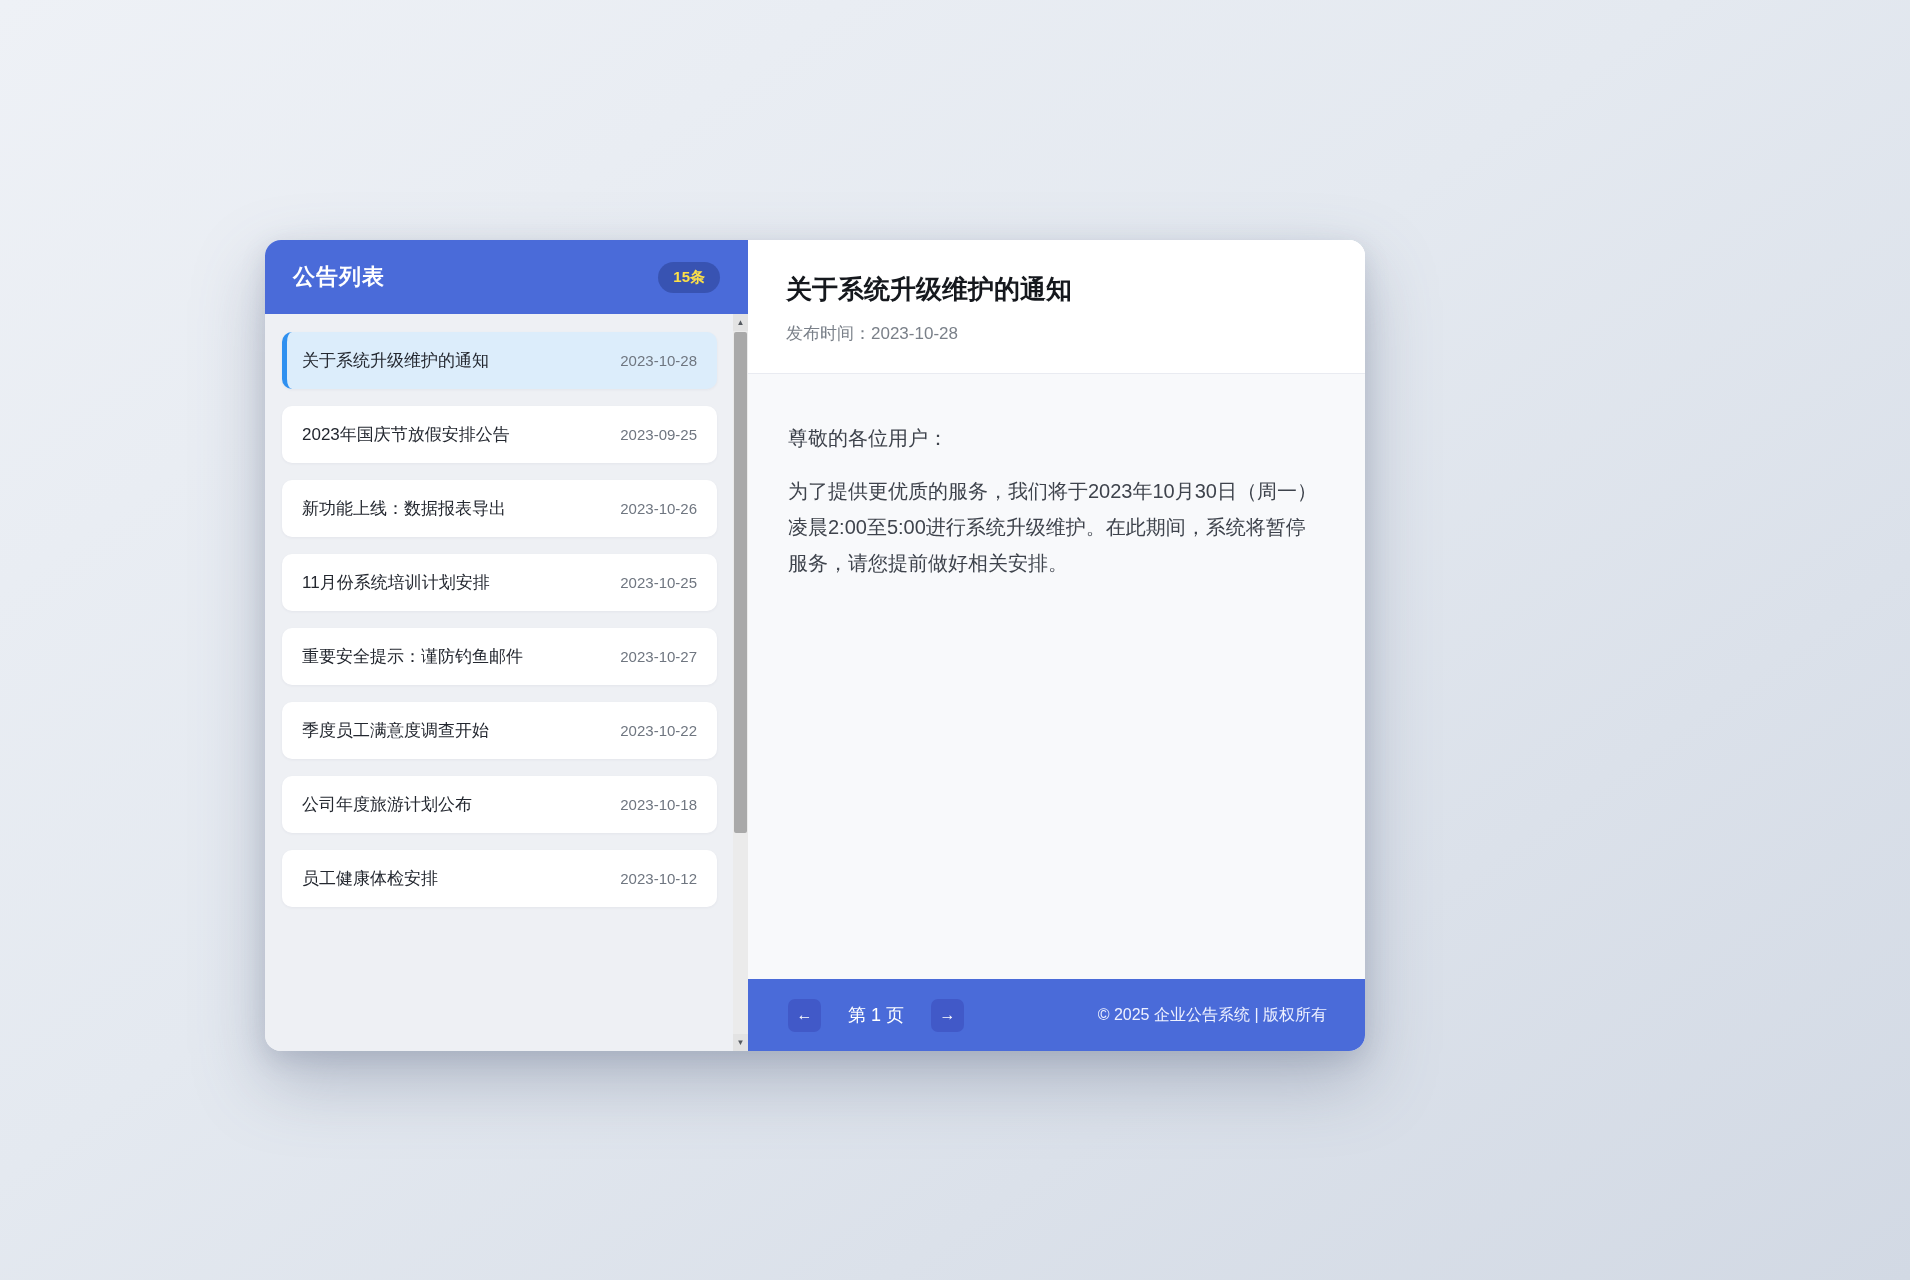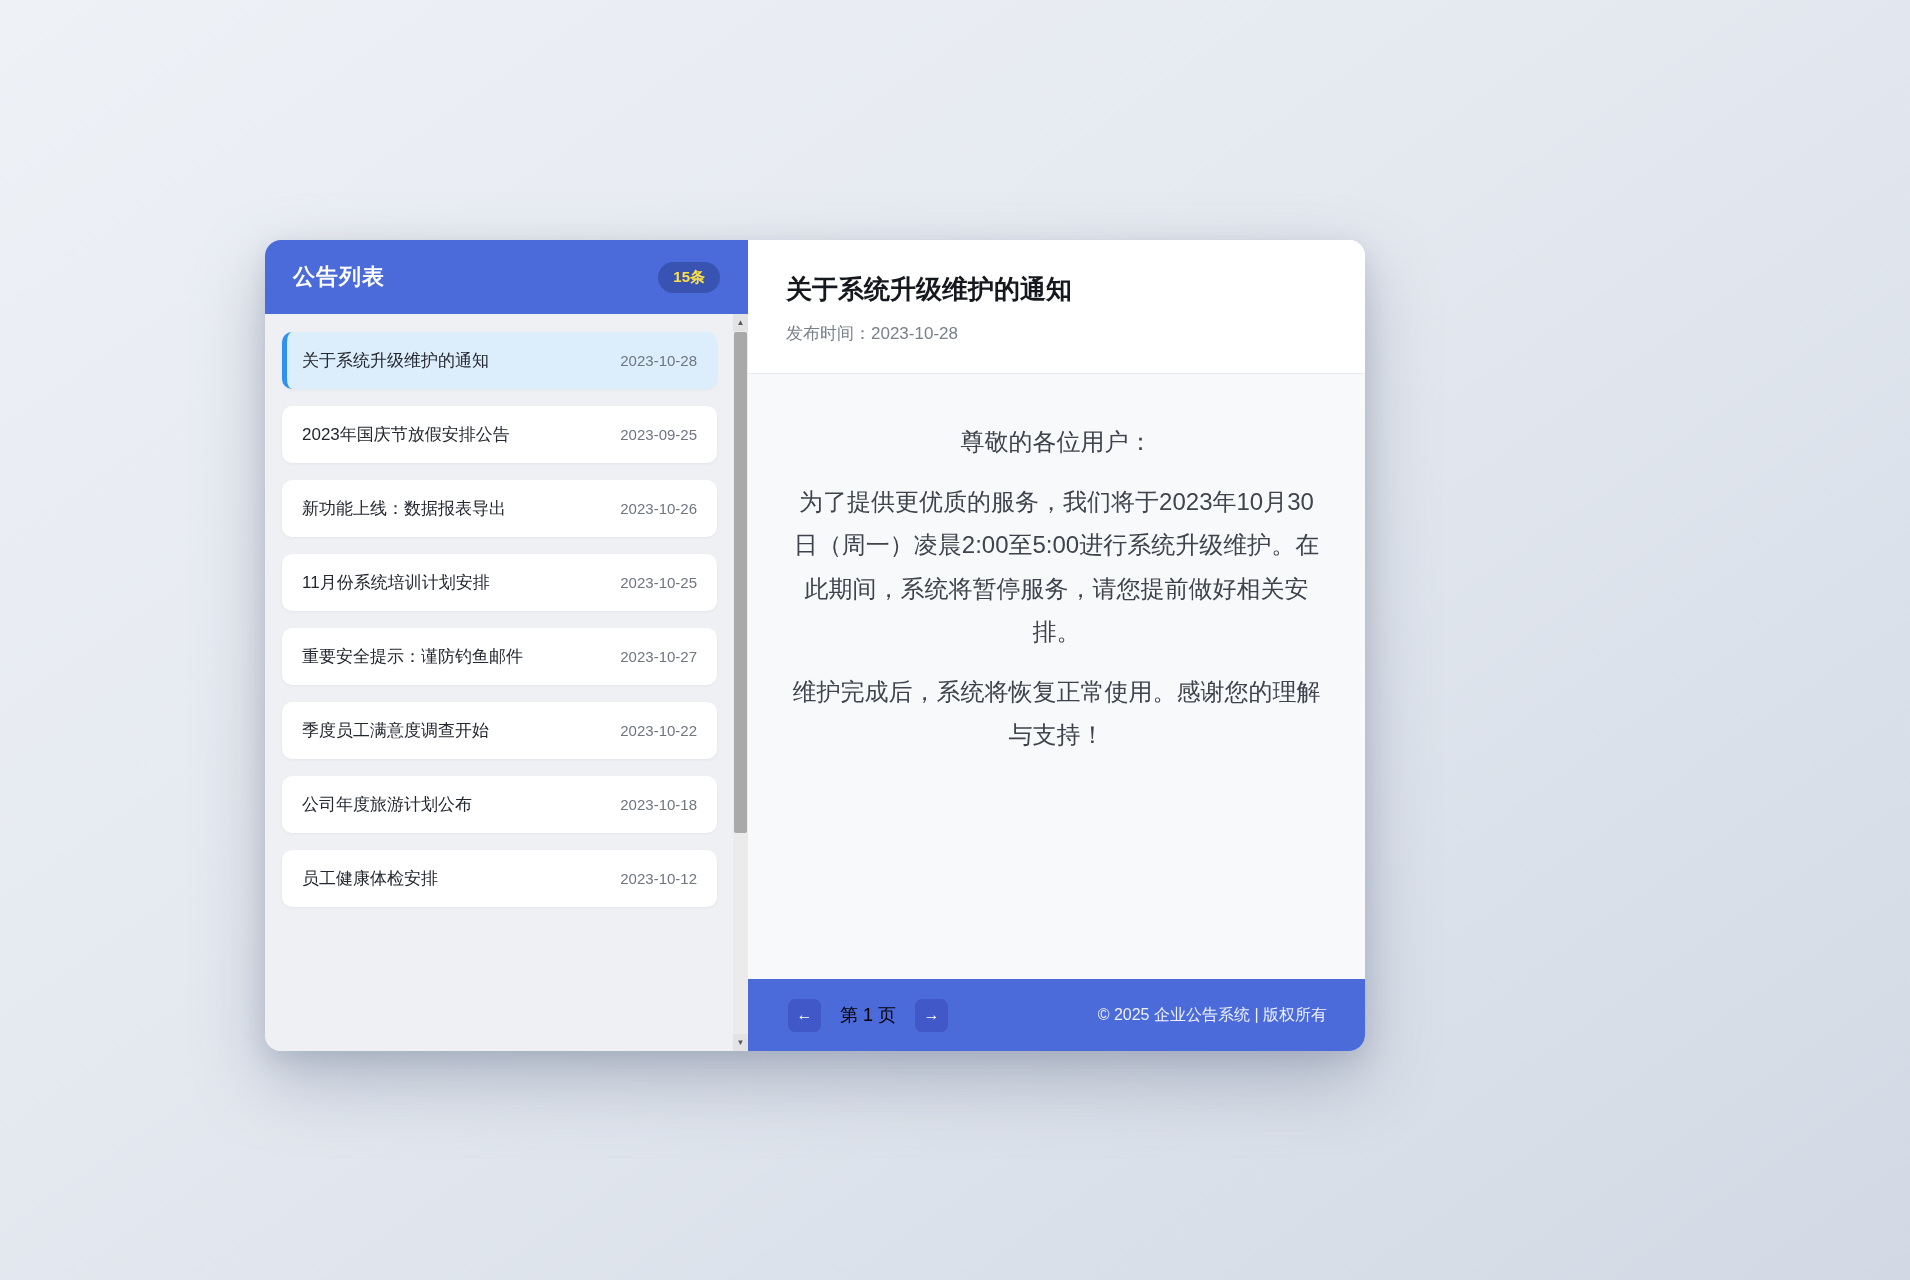--- a/index.html
+++ b/index.html
@@ -78,39 +78,38 @@
   .main-header { padding: 32px 38px 28px 38px; background: #ffffff; }
   .detail-title { font-size: 26px; font-weight: bold; color: #15181d; }
   .detail-meta { margin-top: 15px; font-size: 17px; color: #7a8089; }
   .main-body {
     flex: 1; background: #f8f9fb;
     border-top: 1px solid #e9ebf1;
     padding: 46px 40px;
     overflow: hidden;
   }
   .main-body p {
-    font-size: 24px; color: #3e434c; line-height: 1.8;
+    font-size: 20px; color: #3e434c; line-height: 1.8;
     margin-bottom: 17px;
-    text-align: center;
   }
   .main-footer {
     flex: 0 0 72px; height: 72px;
     background: #4a6bd9;
     display: flex; align-items: center; justify-content: space-between;
     padding: 0 38px 0 40px;
   }
   .pager { display: flex; align-items: center; }
   .pager-btn {
     width: 33px; height: 33px;
     background: #4159c8; border: none; border-radius: 7px;
     color: #ffffff; font-size: 16px; line-height: 1;
     display: flex; align-items: center; justify-content: center;
     cursor: pointer;
   }
-  .page-label { color: #000000; font-size: 18px; margin: 0 19px; }
+  .page-label { color: #ffffff; font-size: 18px; margin: 0 27px; }
   .copyright { color: #eef1ff; font-size: 16px; }
 </style>
 </head>
 <body>
 
 <div class="card">
 
   <div class="sidebar">
     <div class="sidebar-header">
       <span class="sidebar-title">公告列表</span>
@@ -171,21 +170,20 @@
   <div class="main">
     <div class="main-header">
       <div class="detail-title">关于系统升级维护的通知</div>
       <div class="detail-meta">发布时间：2023-10-28</div>
     </div>
     <div class="main-body">
   <p>尊敬的各位用户：</p>
 
   <p>为了提供更优质的服务，我们将于2023年10月30日（周一）凌晨2:00至5:00进行系统升级维护。在此期间，系统将暂停服务，请您提前做好相关安排。</p>
 
-  <p>维护完成后，系统将恢复正常使用。感谢您的理解与支持！</p>
 
 </div>
     <div class="main-footer">
       <div class="pager">
         <button class="pager-btn">←</button>
         <span class="page-label">第 1 页</span>
         <button class="pager-btn">→</button>
       </div>
       <span class="copyright">© 2025 企业公告系统 | 版权所有</span>
     </div>

